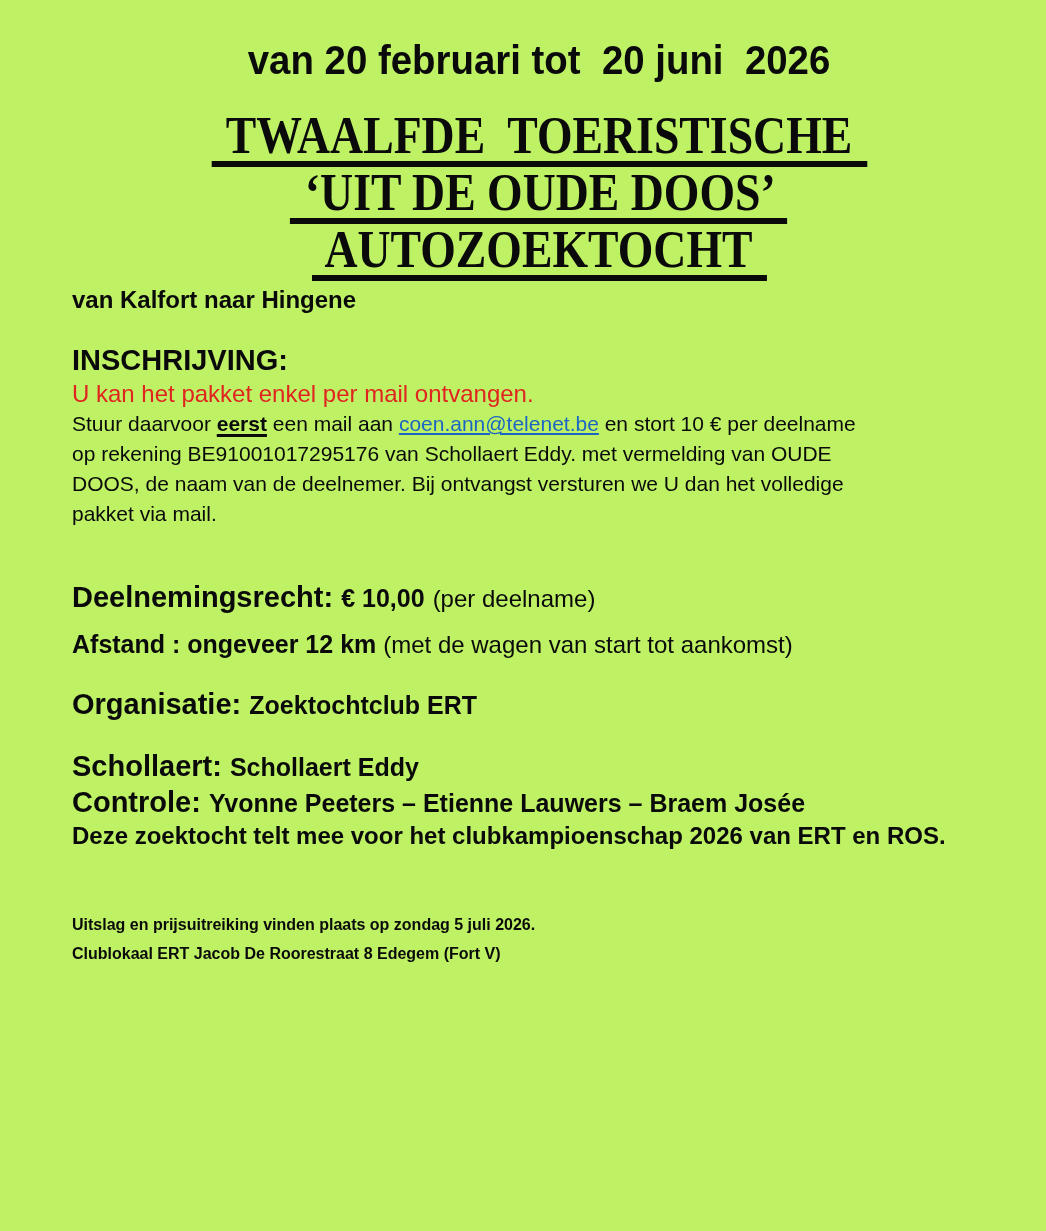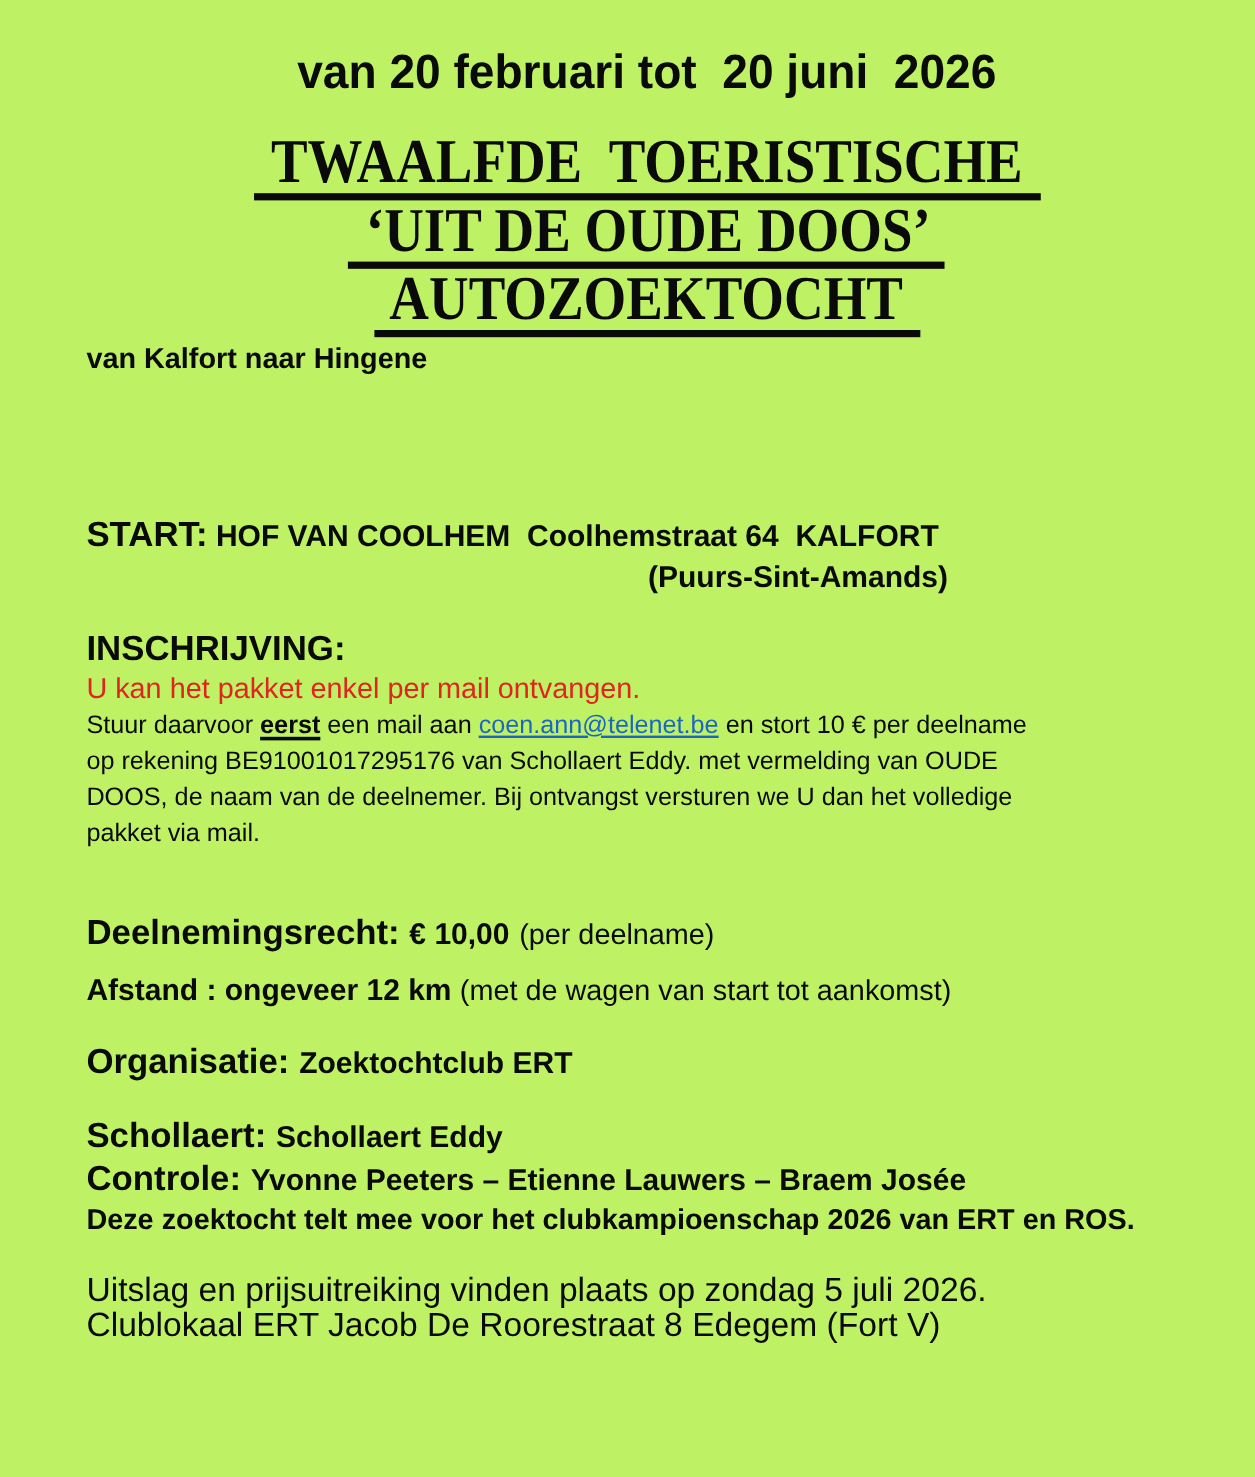--- a/index.html
+++ b/index.html
@@ -56,41 +56,37 @@
   
   .fee-line { margin-top: 50px; font-size: 29px; line-height: 36px; }
   .bold-md { font-size: 25px; font-weight: bold; }
   .reg-md { font-size: 24px; font-weight: normal; }
   .afstand-line { margin-top: 12px; font-size: 25px; line-height: 30px; }
   .org-line { margin-top: 26px; font-size: 29px; line-height: 36px; }
   .tech-line { margin-top: 26px; font-size: 29px; line-height: 35px; }
   .controle-line { font-size: 29px; line-height: 35px; }
 
   .championship { font-size: 24px; font-weight: bold; line-height: 30px; }
-  .results { margin-top: 28px; font-size: 28px; font-weight: normal; line-height: 29px; }
+  .results { margin-top: 59px; font-size: 16px; font-weight: bold; line-height: 29px; }
 </style>
 </head>
 <body>
 
 <div class="page">
 
   <div class="date-line">van 20 februari tot  20 juni  2026</div>
 
   <div class="title-block">
     <div class="title-line"><span> TWAALFDE  TOERISTISCHE </span></div>
     <div class="title-line"><span> ‘UIT DE OUDE DOOS’ </span></div>
     <div class="title-line"><span> AUTOZOEKTOCHT </span></div>
   </div>
 
   <div class="subtitle">van Kalfort naar Hingene</div>
 
-  <div class="start-block">
-    <div class="start-line1"><span class="label-lg">START:</span><span> HOF VAN COOLHEM  Coolhemstraat 64  KALFORT</span></div>
-    <div class="start-line2">(Puurs-Sint-Amands)</div>
-  </div>
 
   <div class="section-head">INSCHRIJVING:</div>
   <div class="red-note">U kan het pakket enkel per mail ontvangen.</div>
 
   <p class="body-par"><span>Stuur daarvoor </span><span class="emph-u">eerst</span><span> een mail aan </span><span class="link">coen.ann@telenet.be</span><span> en stort 10 € per deelname</span><br><span>op rekening BE91001017295176 van Schollaert Eddy. met vermelding van OUDE</span><br><span>DOOS, de naam van de deelnemer. Bij ontvangst versturen we U dan het volledige</span><br><span>pakket via mail.</span></p>
 
   <div class="fee-line"><span class="label-lg">Deelnemingsrecht:</span> <span class="bold-md">€ 10,00</span> <span class="reg-md">(per deelname)</span></div>
 
   <div class="afstand-line"><span class="bold-md">Afstand : ongeveer 12 km</span> <span class="reg-md">(met de wagen van start tot aankomst)</span></div>
 

